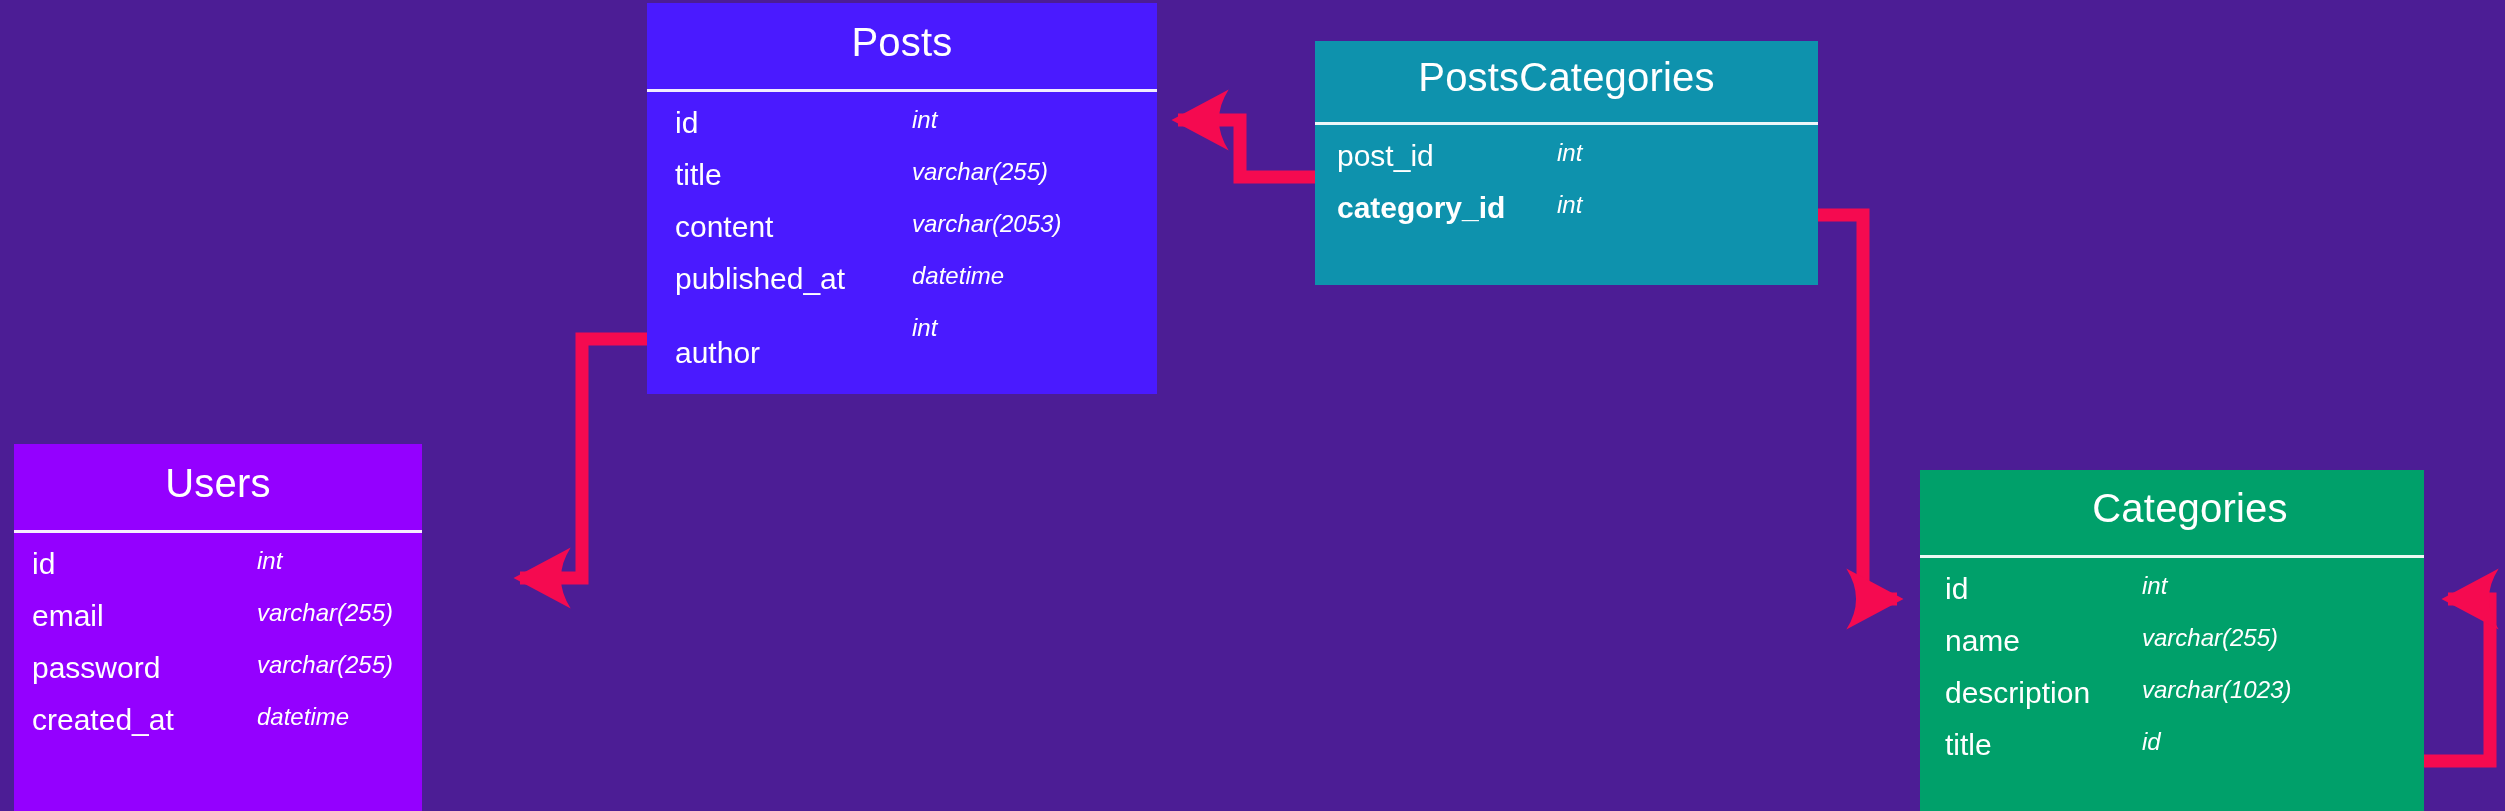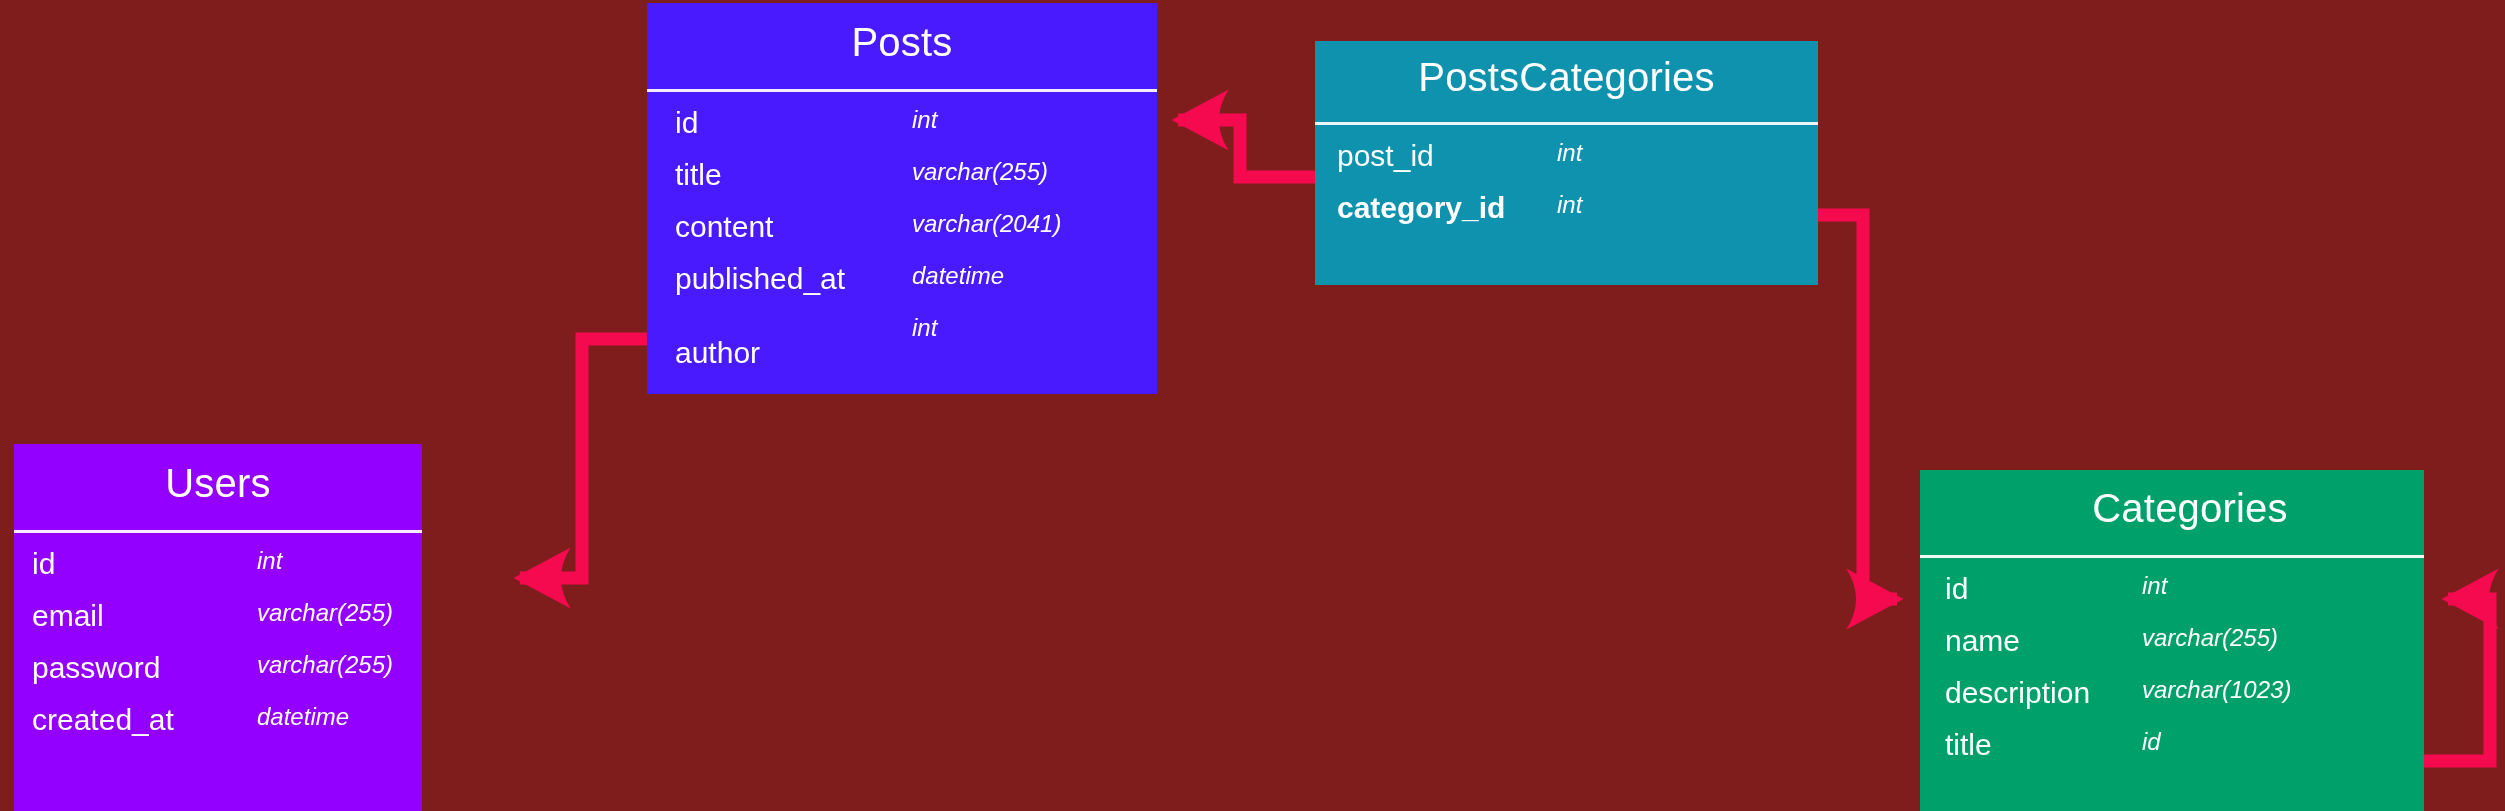--- a/index.html
+++ b/index.html
@@ -5,21 +5,21 @@
 <style>
   html, body {
     margin: 0;
     padding: 0;
     background: #000000;
   }
   #canvas {
     position: relative;
     width: 2505px;
     height: 811px;
-    background: #7f1d1d;
+    background: #4c1d95;
     overflow: hidden;
     font-family: "Liberation Sans", sans-serif;
   }
   .entity {
     position: absolute;
     box-sizing: border-box;
     overflow: hidden;
   }
   .entity-header {
     width: 100%;
@@ -93,21 +93,21 @@
           <div class="field-row" style="position: absolute; left: 0px; top: 16px;">
             <span class="field-name" style="position: absolute; left: 28px;">id</span>
             <span class="field-type" style="position: absolute; left: 265px;">int</span>
           </div>
           <div class="field-row" style="position: absolute; left: 0px; top: 68px;">
             <span class="field-name" style="position: absolute; left: 28px;">title</span>
             <span class="field-type" style="position: absolute; left: 265px;">varchar(255)</span>
           </div>
           <div class="field-row" style="position: absolute; left: 0px; top: 120px;">
             <span class="field-name" style="position: absolute; left: 28px;">content</span>
-            <span class="field-type" style="position: absolute; left: 265px;">varchar(2041)</span>
+            <span class="field-type" style="position: absolute; left: 265px;">varchar(2053)</span>
           </div>
           <div class="field-row" style="position: absolute; left: 0px; top: 172px;">
             <span class="field-name" style="position: absolute; left: 28px;">published_at</span>
             <span class="field-type" style="position: absolute; left: 265px;">datetime</span>
           </div>
           <div class="field-row" style="position: absolute; left: 0px; top: 224px;">
             <span class="field-name" style="position: absolute; left: 28px; margin-top: 22px;">author</span>
             <span class="field-type" style="position: absolute; left: 265px;">int</span>
           </div>
         </div>

